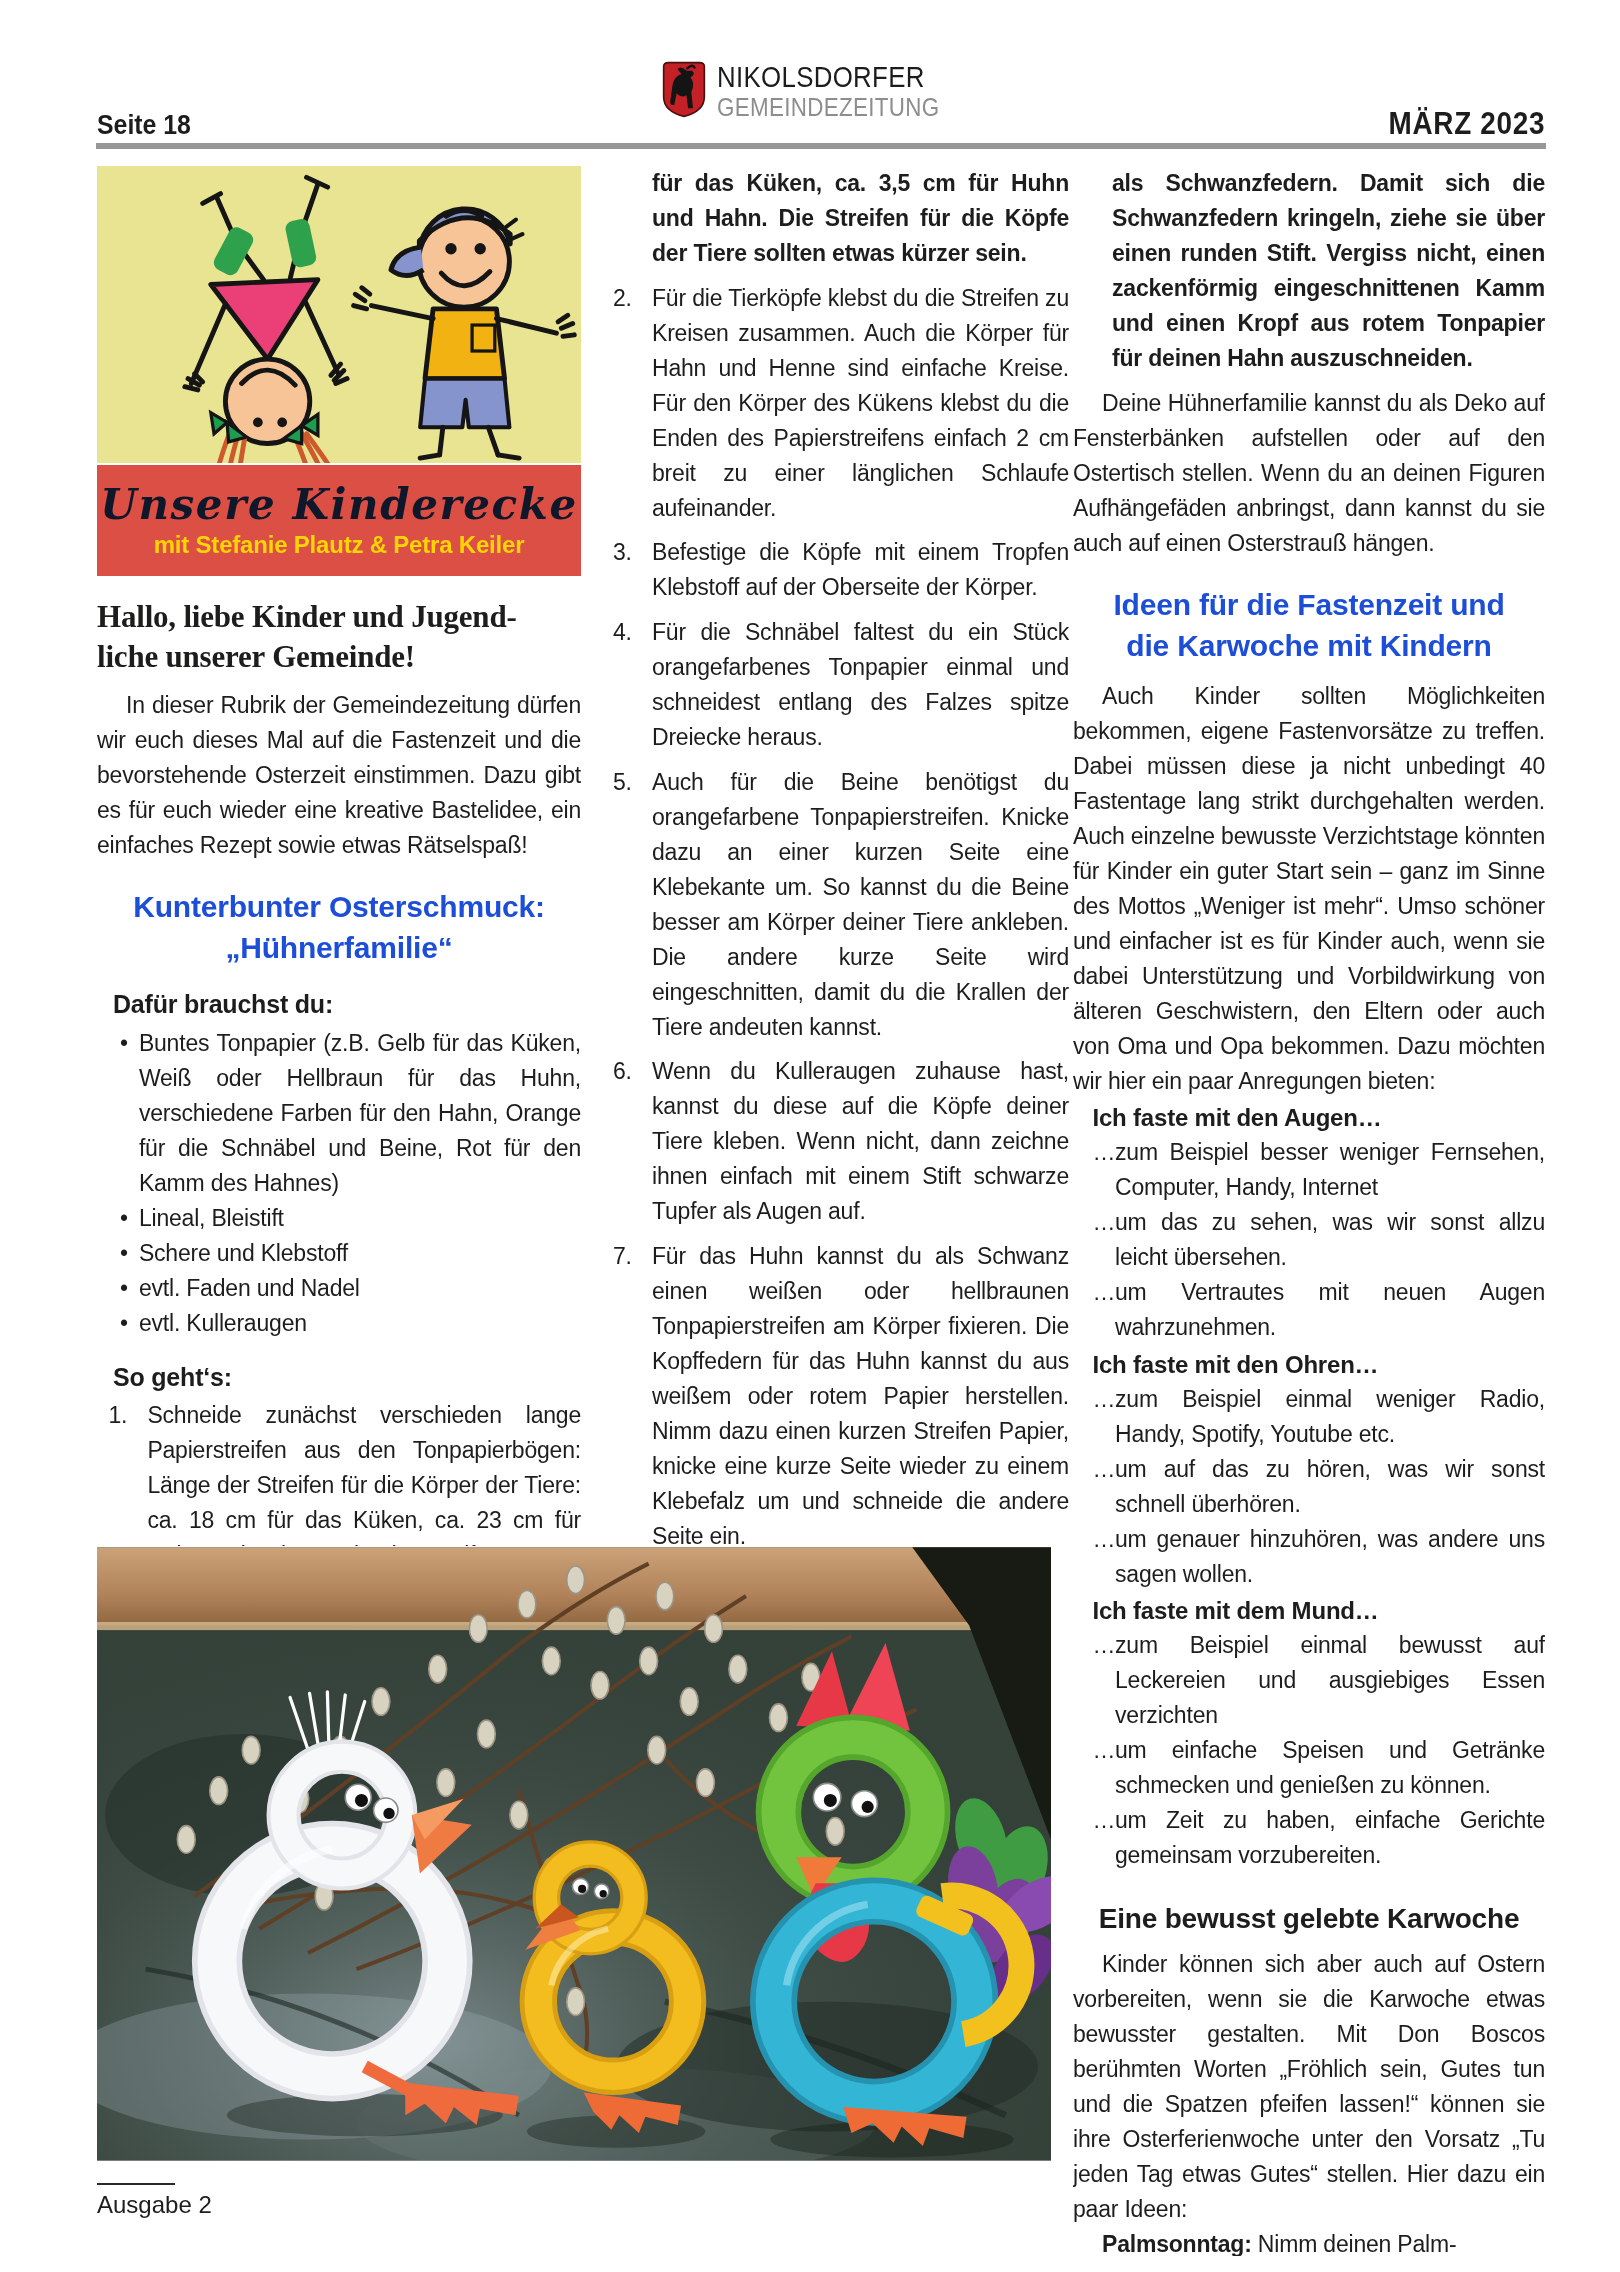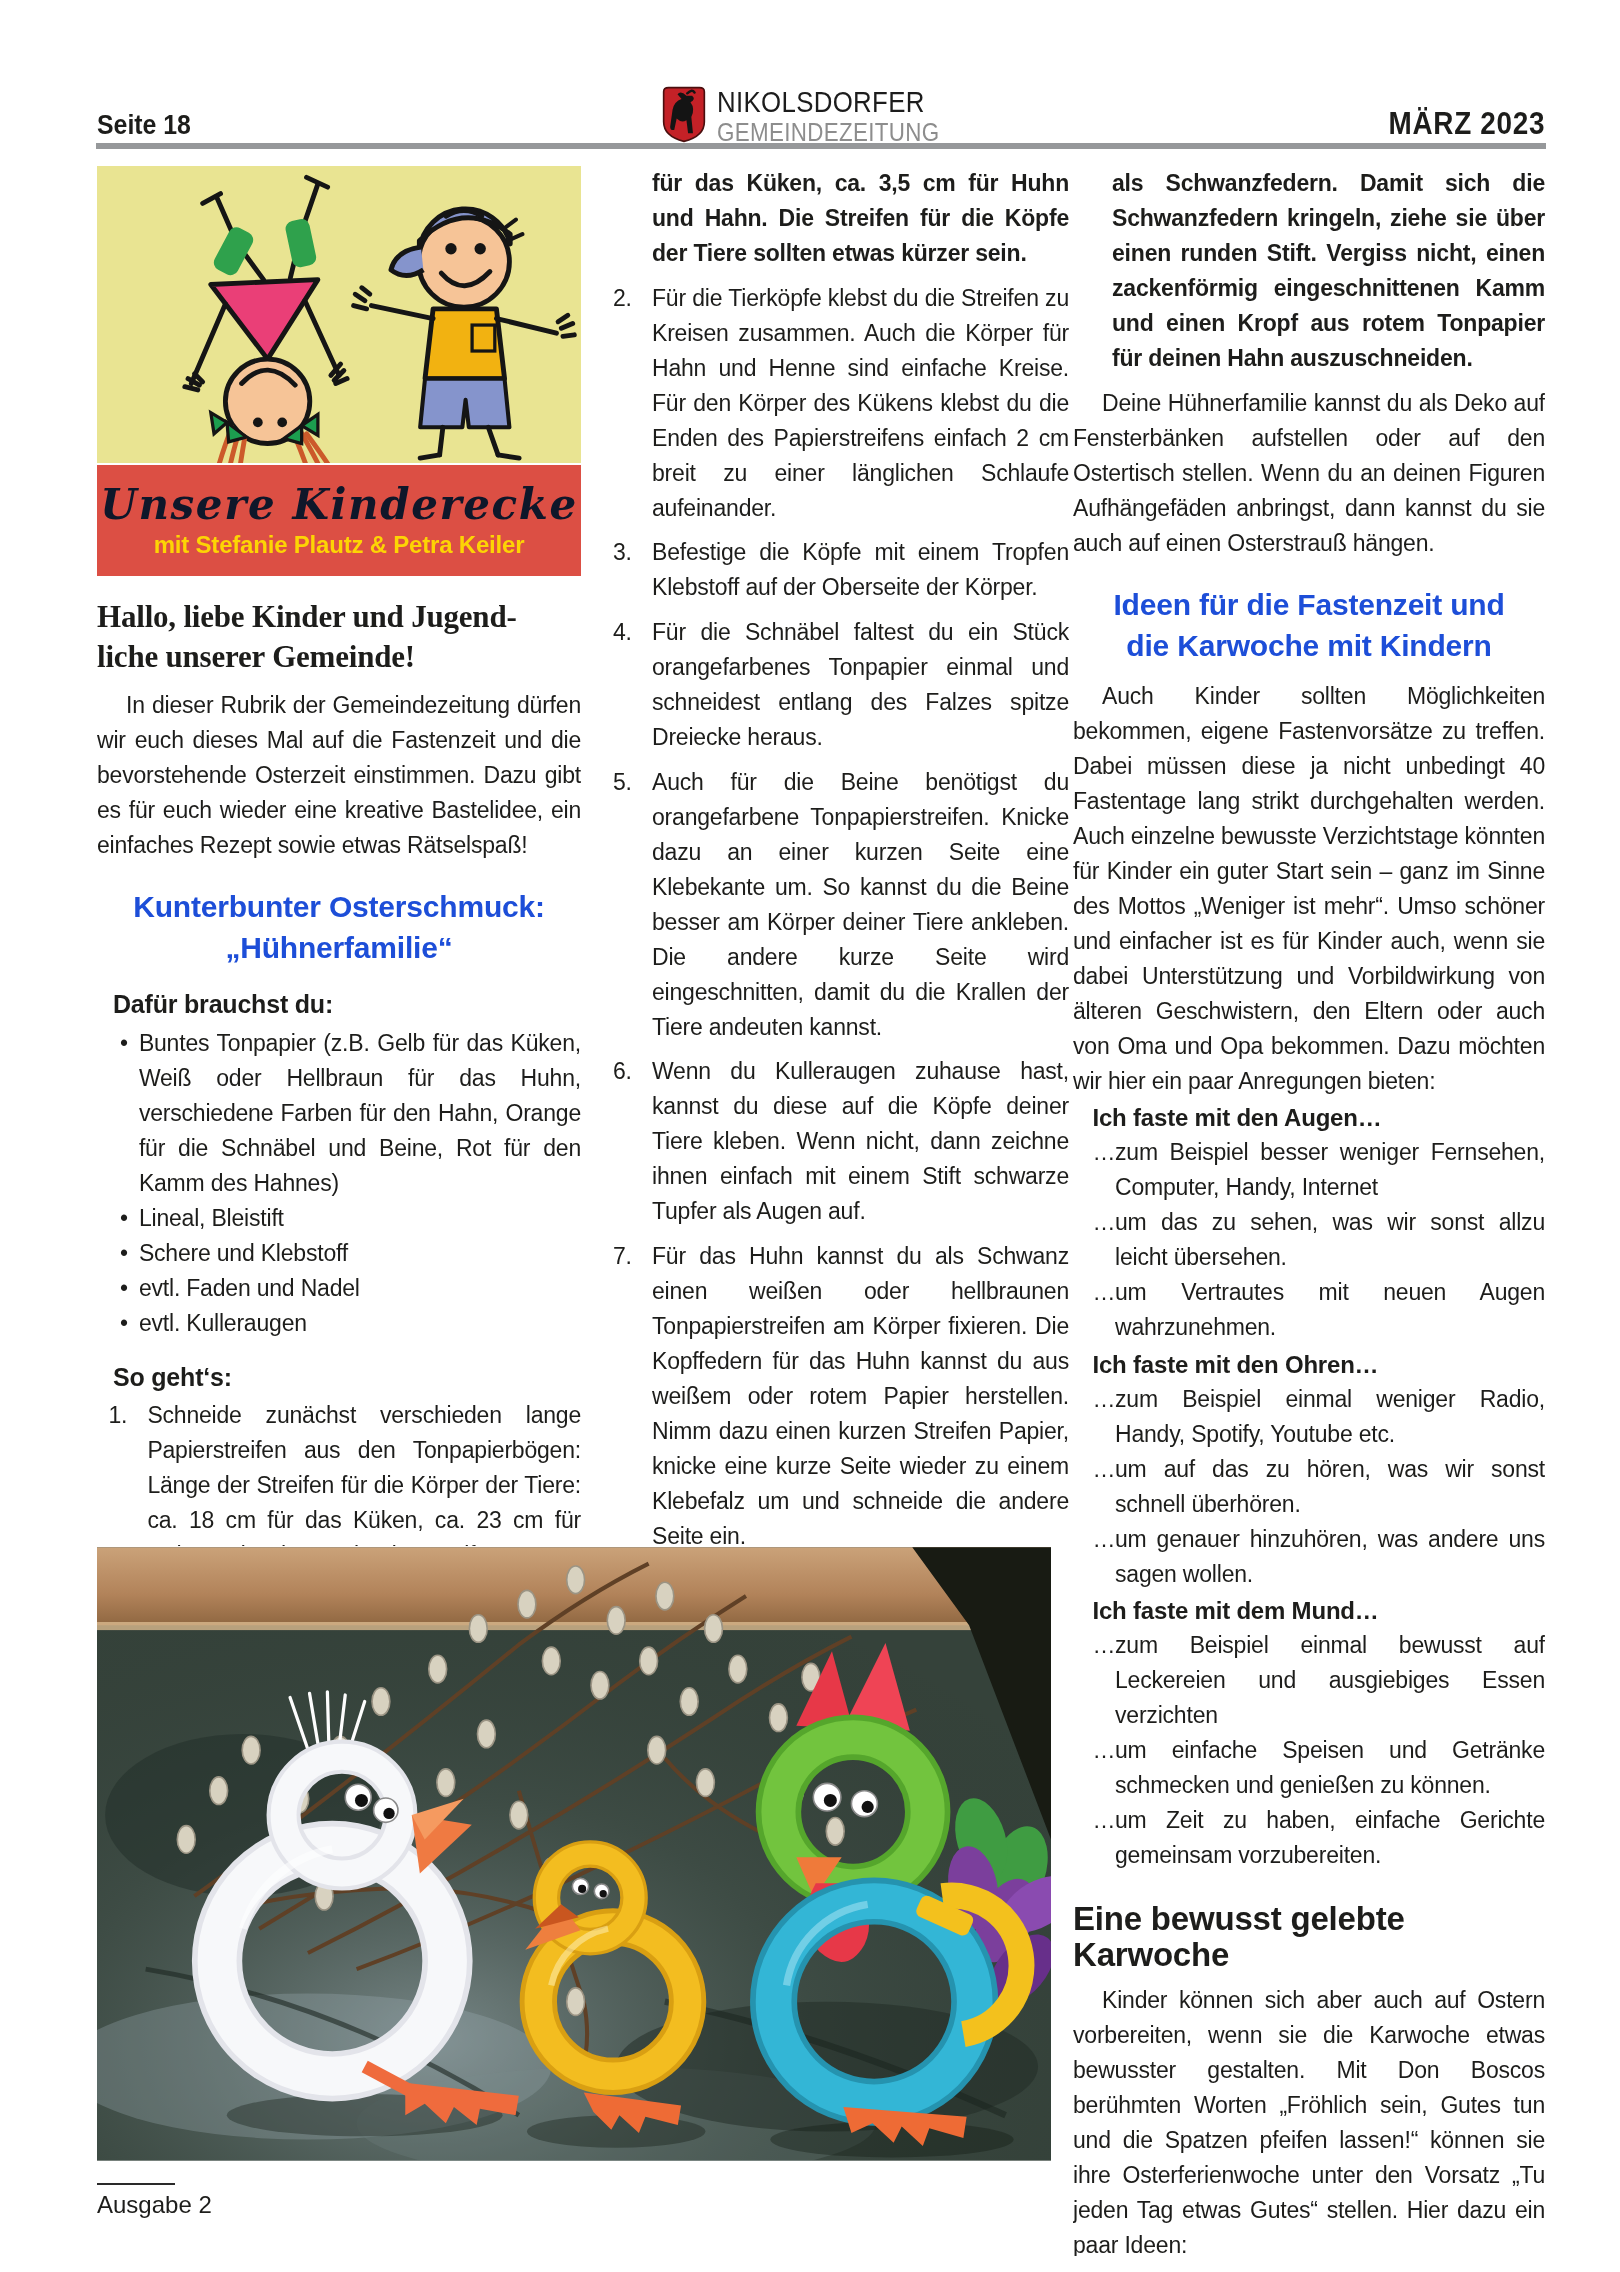--- a/index.html
+++ b/index.html
@@ -3,21 +3,21 @@
 <meta charset="utf-8">
 <style>
   html,body{margin:0;padding:0;background:#ffffff;}
   #page{position:relative;width:1620px;height:2273px;background:#ffffff;overflow:hidden;
         font-family:"Liberation Sans",sans-serif;color:#1d1d1b;}
   
   .page-num{position:absolute;left:97px;top:110px;font-size:27px;font-weight:600;
             transform:scaleX(.92);transform-origin:left;}
   .issue-date{position:absolute;right:75px;top:106px;font-size:31px;font-weight:700;
               letter-spacing:0.8px;transform:scaleX(.9);transform-origin:right;}
-  .masthead{position:absolute;left:662px;top:86px;display:flex;gap:11.4px;align-items:flex-start;}
+  .masthead{position:absolute;left:662px;top:61px;display:flex;gap:11.4px;align-items:flex-start;}
   .masthead .title-lines{display:flex;flex-direction:column;transform:scaleX(.86);transform-origin:left;}
   .mast-line1{font-size:30px;font-weight:400;color:#1c1c1c;letter-spacing:0.4px;line-height:32px;}
   .mast-line2{font-size:26px;font-weight:400;color:#8d8d8d;letter-spacing:0.4px;line-height:28px;}
   .header-rule{position:absolute;left:96px;top:143px;width:1450px;height:5.7px;background:#96989a;}
   
   .col{position:absolute;top:166px;text-align:justify;font-size:23px;line-height:35px;
        letter-spacing:-0.2px;overflow:hidden;}
   #col1{left:97px;width:484px;height:1380px;}
   #col2{left:613px;width:456px;height:1380px;}
   #col3{left:1073px;width:472px;height:2090px;}
@@ -42,21 +42,21 @@
   .mat-item{position:relative;padding-left:37px;}
   .mat-item .bullet{position:absolute;left:18px;top:0;}
   .steps-block{padding-left:11.4px;}
   .step{position:relative;padding-left:39px;margin-bottom:9.7px;}
   .step .num{position:absolute;left:0;top:0;}
   .step-cont{padding-left:39px;margin-bottom:9.7px;font-weight:bold;}
   
   .f-sub{font-weight:700;font-size:24px;padding-left:19.5px;text-align:left;margin-top:1.6px;}
   .f-item{position:relative;padding-left:42px;}
   .f-item .dots{position:absolute;left:19.5px;top:0;}
-  .karwoche-head{font-weight:700;font-size:33px;line-height:36px;text-align:left;margin-top:28px;}
+  .karwoche-head{font-weight:700;font-size:28px;line-height:36px;text-align:center;margin-top:28px;}
   .karwoche-p{margin-top:9.7px;}
   .palm{margin-top:0;}
   
   .photo{position:absolute;left:97px;top:1547px;width:954px;height:614px;overflow:hidden;}
   .photo svg{display:block;}
   
   .foot-rule{position:absolute;left:97px;top:2183px;width:78px;height:2.4px;background:#2a2a2a;}
   .foot-caption{position:absolute;left:97px;top:2191px;font-size:24px;}
 </style>
 </head>

